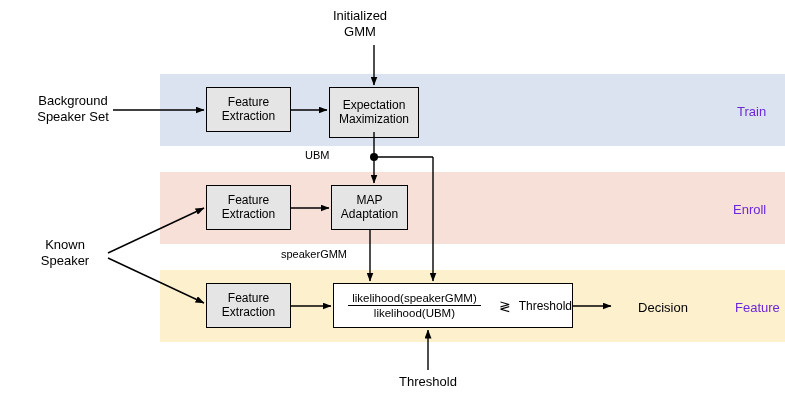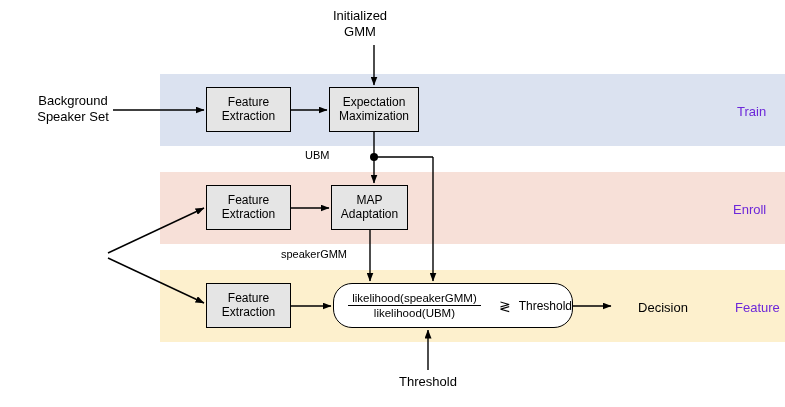--- a/index.html
+++ b/index.html
@@ -109,50 +109,52 @@
   <div class="band band-verify"></div>
 
   <div class="band-label" style="left:737px; top:104px;">Train</div>
   <div class="band-label" style="left:733px; top:202px;">Enroll</div>
   <div class="band-label" style="left:735px; top:300px;">Feature</div>
 
   <div class="plain-text" style="left:300px; top:8px; width:120px;">Initialized
 GMM</div>
   <div class="plain-text" style="left:8px; top:93px; width:130px;">Background
 Speaker Set</div>
+  <div class="plain-text" style="left:10px; top:237px; width:110px;">Known
+Speaker</div>
   <div class="plain-text" style="left:363px; top:374px; width:130px;">Threshold</div>
   <div class="plain-text" style="left:613px; top:300px; width:100px;">Decision</div>
 
   <div class="small-label" style="left:305px; top:149px;">UBM</div>
   <div class="small-label" style="left:281px; top:248px;">speakerGMM</div>
 
   <div class="box" style="left:206px; top:87px; width:85px; height:45px;">
     <span style="white-space:pre-line;">Feature
 Extraction</span>
   </div>
-  <div class="box" style="left:329px; top:87px; width:90px; height:45px;">
+  <div class="box" style="left:329px; top:87px; width:90px; height:51px;">
     <span style="white-space:pre-line;">Expectation
 Maximization</span>
   </div>
 
   <div class="box" style="left:206px; top:185px; width:85px; height:45px;">
     <span style="white-space:pre-line;">Feature
 Extraction</span>
   </div>
   <div class="box" style="left:331px; top:185px; width:77px; height:45px;">
     <span style="white-space:pre-line;">MAP
 Adaptation</span>
   </div>
 
   <div class="box" style="left:206px; top:283px; width:85px; height:45px;">
     <span style="white-space:pre-line;">Feature
 Extraction</span>
   </div>
 
-  <div class="ratio-box" style="left:333px; top:283px; width:240px; height:45px;border-radius:19px;">
+  <div class="ratio-box" style="left:333px; top:283px; width:240px; height:45px;">
     <span class="frac">
       <span class="num">likelihood(speakerGMM)</span>
       <span class="den">likelihood(UBM)</span>
     </span>
     <span class="cmp">≷</span>
     <span class="thr-word">Threshold</span>
   </div>
 
   <svg class="overlay" viewBox="0 0 785 407">
     <defs>

